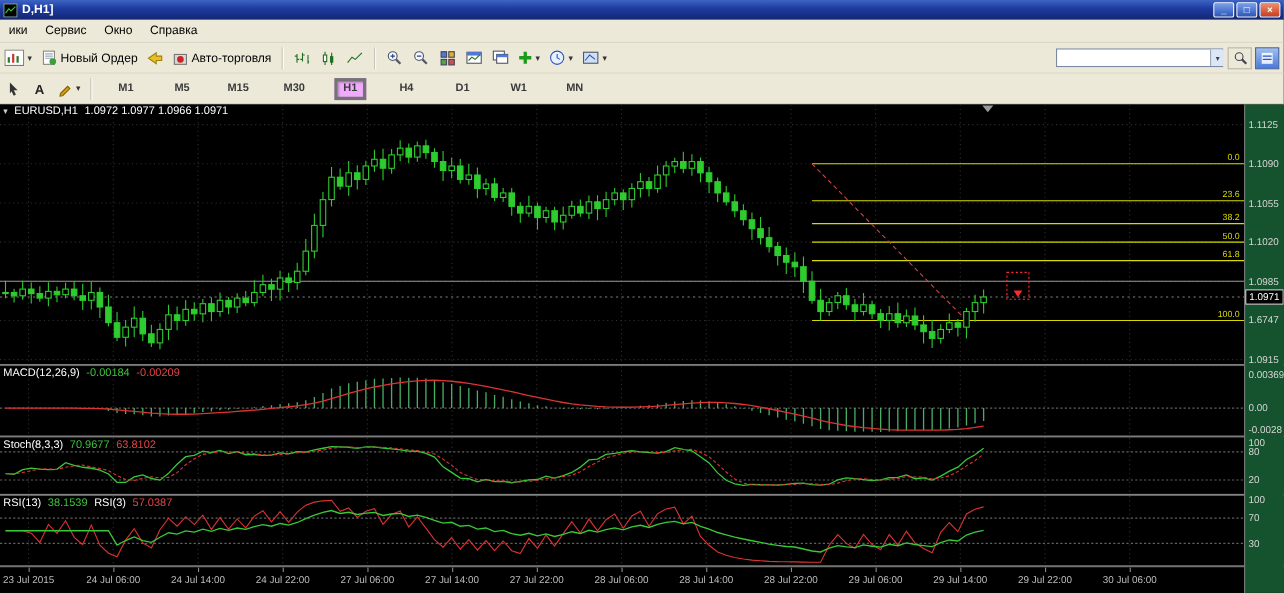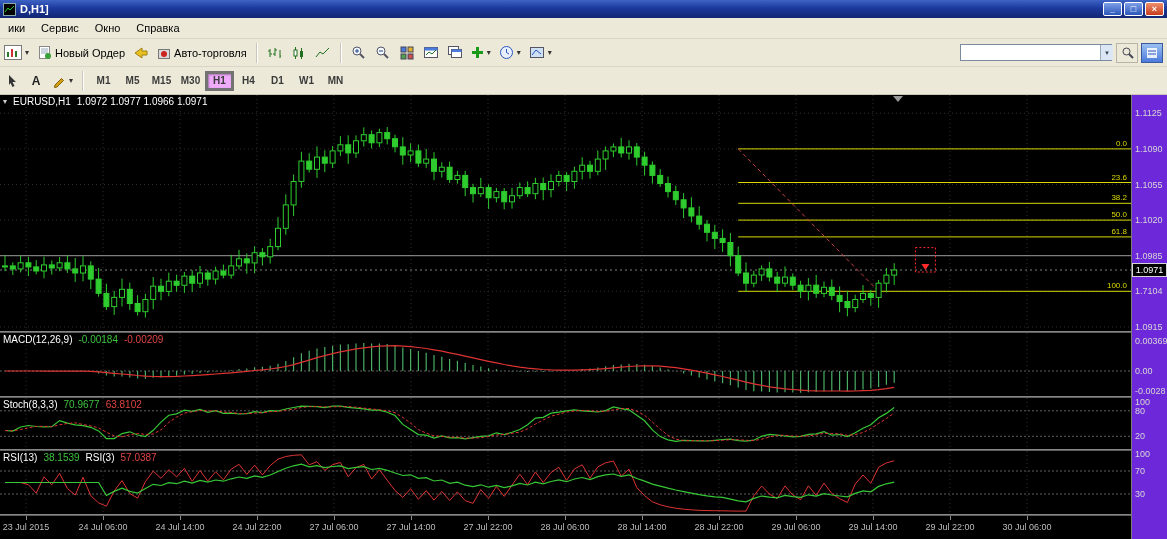--- a/index.html
+++ b/index.html
@@ -24,21 +24,21 @@
   .menu-item{padding:3px 8px}
   .toolbar{position:absolute;left:0;width:100%;background:#ece9d8;display:flex;align-items:center}
   #toolbar-main{top:39px;height:28px;border-bottom:1px solid #d9d5c9}
   #toolbar-tf{top:67px;height:28px;border-bottom:1px solid #c9c5b9}
   .tbtn{height:22px;min-width:24px;border:1px solid transparent;background:transparent;
     display:flex;align-items:center;justify-content:center;gap:3px;padding:0 3px;
     font-size:11px;color:#000;cursor:default}
   .tbtn svg{display:block}
   .caret{font-size:8px;color:#333;line-height:1}
   .tsep{width:2px;height:20px;margin:0 5px;border-left:1px solid #c9c5b9;border-right:1px solid #fff}
-  .tfbtn{width:29px;height:20px;margin:0 0;font-size:10px;font-weight:bold;color:#3a3a3a;
+  .tfbtn{width:29px;height:20px;margin:0 11px;font-size:10px;font-weight:bold;color:#3a3a3a;
     background:transparent;border:1px solid transparent;cursor:default}
   .tfbtn.active{background:#f0abfc;border:3px solid #737373;box-shadow:inset 1px 1px 2px rgba(0,0,0,.3)}
   .texttool{font-size:12px;font-weight:bold;color:#222}
   .search-wrap{margin-left:auto;margin-right:4px;display:flex;align-items:center;gap:3px}
   .search-input{width:152px;height:17px;border:1px solid #7a8aa0;background:#fff;font-size:11px;padding:0 14px 0 3px}
   .combo-arrow{margin-left:-15px;width:13px;height:15px;background:#dce6f5;border-left:1px solid #9ab;
     display:flex;align-items:center;justify-content:center;font-size:7px;color:#345}
   .mini-btn{width:22px;height:20px;border:1px solid #b9b5a9;background:#ece9d8;
     display:flex;align-items:center;justify-content:center}
   .mini-btn.blue{background:linear-gradient(#9cc0f0,#4a7adc);border:1px solid #3a5aa0}
@@ -46,21 +46,21 @@
   
   .chart-region{position:absolute;top:95px;left:0;width:1167px;height:444px;background:#000}
   .panel{position:absolute;left:0;width:1131px;overflow:hidden;background:#000}
   .panel svg{position:absolute;left:0;top:0}
   .sep{position:absolute;left:0;width:1167px;height:2px;background:linear-gradient(#9a9a9a,#4a4a4a)}
   .pane-label{position:absolute;left:3px;top:1px;z-index:5;font-size:10px;color:#fff;
     white-space:nowrap;display:flex;gap:6px;align-items:center}
   .pane-label .v1{color:#3ec13e}
   .pane-label .v2{color:#e04444}
   .mdi-caret{color:#cfcfcf;font-size:8px}
-  .axis{position:absolute;left:1131px;top:0;width:36px;height:444px;background:#6d28d9;border-left:1px solid #7a7a7a}
+  .axis{position:absolute;left:1131px;top:0;width:36px;height:444px;background:#14532d;border-left:1px solid #7a7a7a}
   .axis-label{position:absolute;left:3px;font-size:9px;color:#d6d6d6;white-space:nowrap}
   .cur-price{position:absolute;left:0;width:35px;border:1px solid #d6d6d6;background:#000;
     color:#fff;font-size:9px;text-align:center;padding:1px 0}
   .time-axis{position:absolute;left:0;top:421px;width:1131px;height:23px;background:#000}
   .time-label{position:absolute;top:6px;font-size:9px;color:#bdbdbd;white-space:nowrap;transform:translateX(-50%)}
   .time-tick{position:absolute;top:0;width:1px;height:4px;background:#8a8a8a}
 </style>
 </head>
 <body>
 
@@ -747,21 +747,21 @@
         <span class="time-label" style="left: 950px;">29 Jul 22:00</span>
         <span class="time-tick" style="left: 1027px;"></span>
         <span class="time-label" style="left: 1027px;">30 Jul 06:00</span>
       </div>
     <div class="axis">
         <div class="axis-label" style="top: 13px;">1.1125</div>
         <div class="axis-label" style="top: 49px;">1.1090</div>
         <div class="axis-label" style="top: 85px;">1.1055</div>
         <div class="axis-label" style="top: 120px;">1.1020</div>
         <div class="axis-label" style="top: 156px;">1.0985</div>
-        <div class="axis-label" style="top: 191px;">1.7104</div>
+        <div class="axis-label" style="top: 191px;">1.6747</div>
         <div class="axis-label" style="top: 227px;">1.0915</div>
         <div class="axis-label" style="top: 241px;">0.00369</div>
         <div class="axis-label" style="top: 271px;">0.00</div>
         <div class="axis-label" style="top: 291px;">-0.0028</div>
         <div class="axis-label" style="top: 302px;">100</div>
         <div class="axis-label" style="top: 311px;">80</div>
         <div class="axis-label" style="top: 336px;">20</div>
         <div class="axis-label" style="top: 354px;">100</div>
         <div class="axis-label" style="top: 371px;">70</div>
         <div class="axis-label" style="top: 394px;">30</div>

